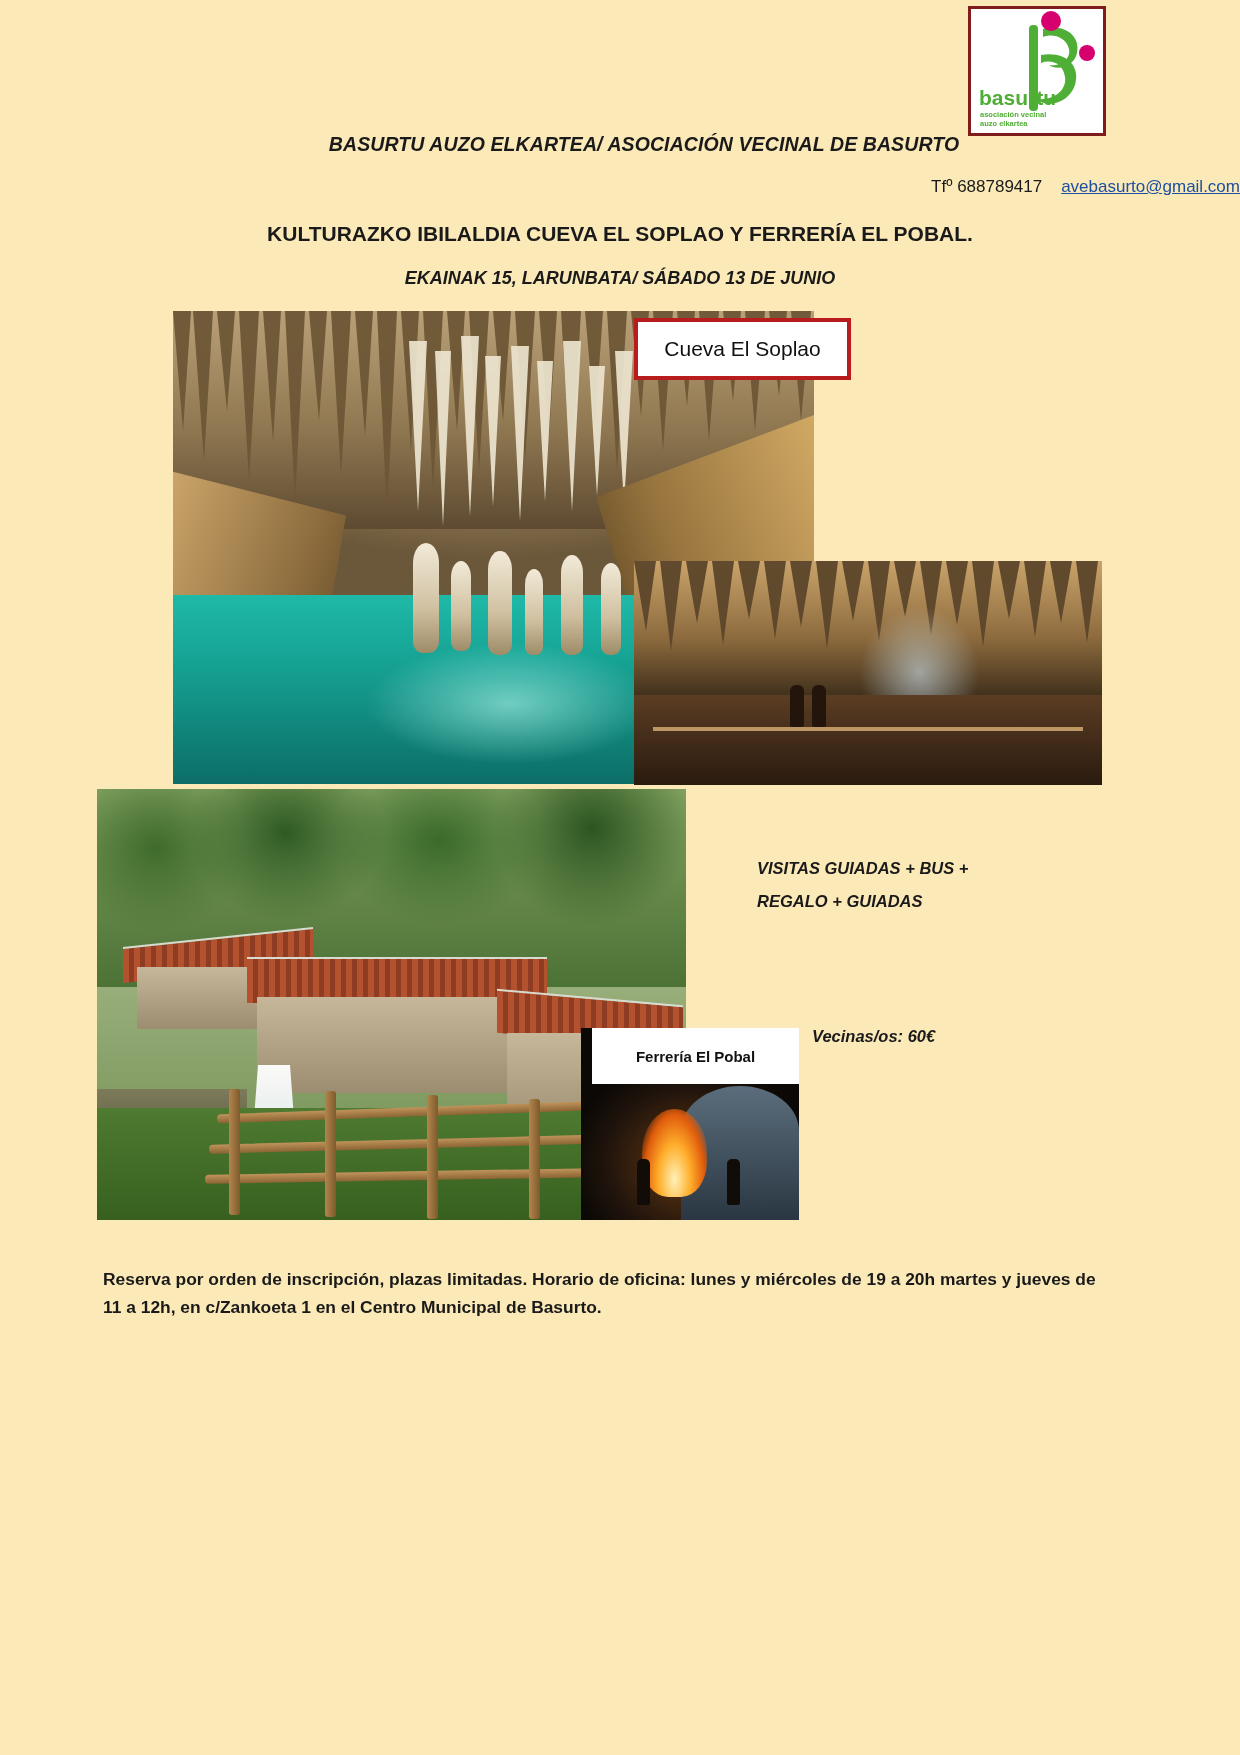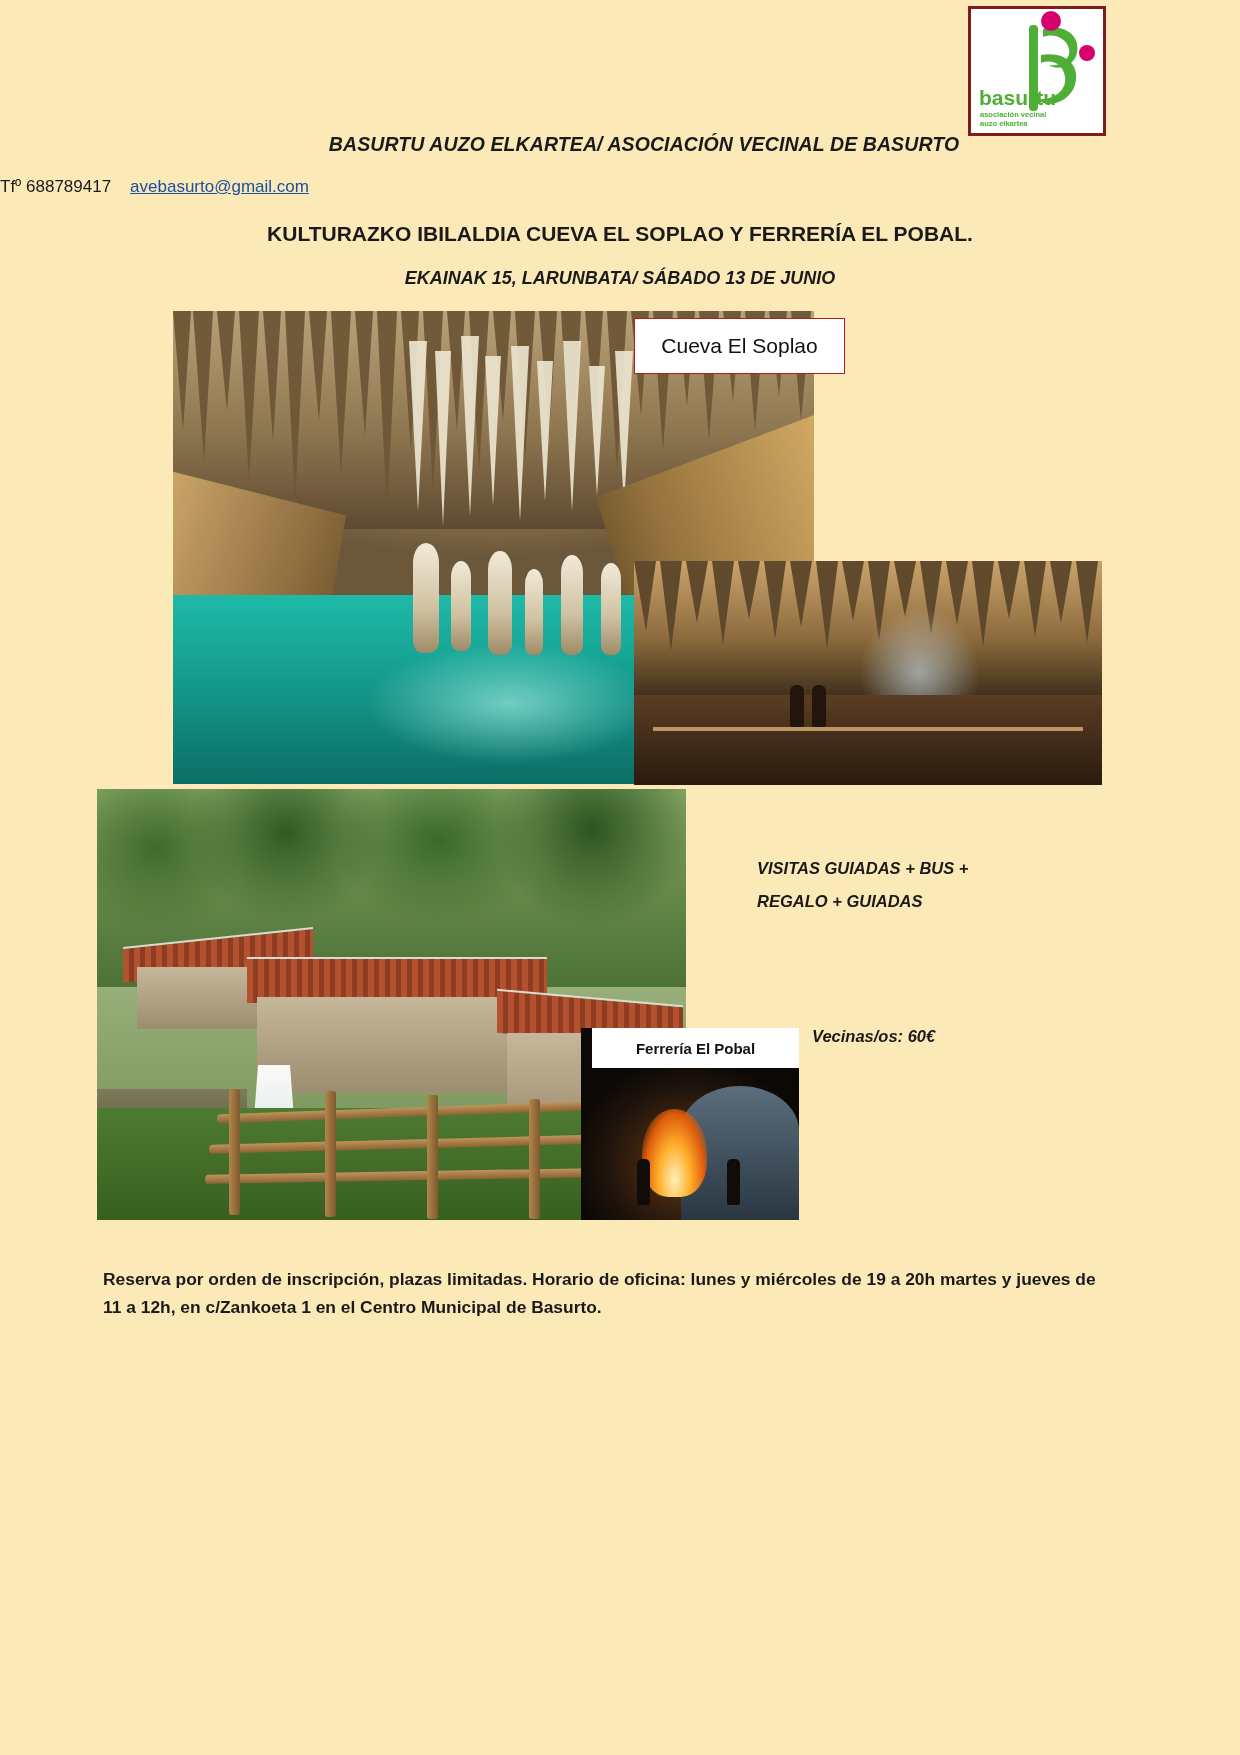--- a/index.html
+++ b/index.html
@@ -41,21 +41,21 @@
     font-style: italic;
     font-size: 19.5px;
     letter-spacing: 0.1px;
     padding-left: 24px;
   }
   .contact-line {
     position: absolute;
     top: 177px;
     left: 0;
     width: 1240px;
-    text-align: left;
+    text-align: right;
     font-size: 17px;
   }
   .contact-line .mail {
     color: #1c4fa1;
     text-decoration: underline;
   }
   .main-title {
     position: absolute;
     top: 222px;
     left: 0;
@@ -109,39 +109,39 @@
   #photo-ferreria-forge {
     left: 581px;
     top: 1028px;
     width: 218px;
     height: 192px;
     background: #14100e;
   }
   #photo-ferreria-forge .caption-bar {
     position: absolute;
     top: 0; left: 0; right: 0;
-    height: 40px;
+    height: 56px;
     background: #ffffff;
     color: #111;
     font-weight: bold;
     font-size: 15px;
     display: flex;
     align-items: center;
     justify-content: center;
     margin-left: 11px;
   }
 
   .cave-label {
     position: absolute;
     left: 634px;
     top: 318px;
     width: 209px;
     height: 54px;
     background: #ffffff;
-    border: 1px solid #b91c1c;
+    border: 4px solid #b91c1c;
     display: flex;
     align-items: center;
     justify-content: center;
     font-size: 21px;
     color: #111;
   }
 
   
   .includes {
     position: absolute;

